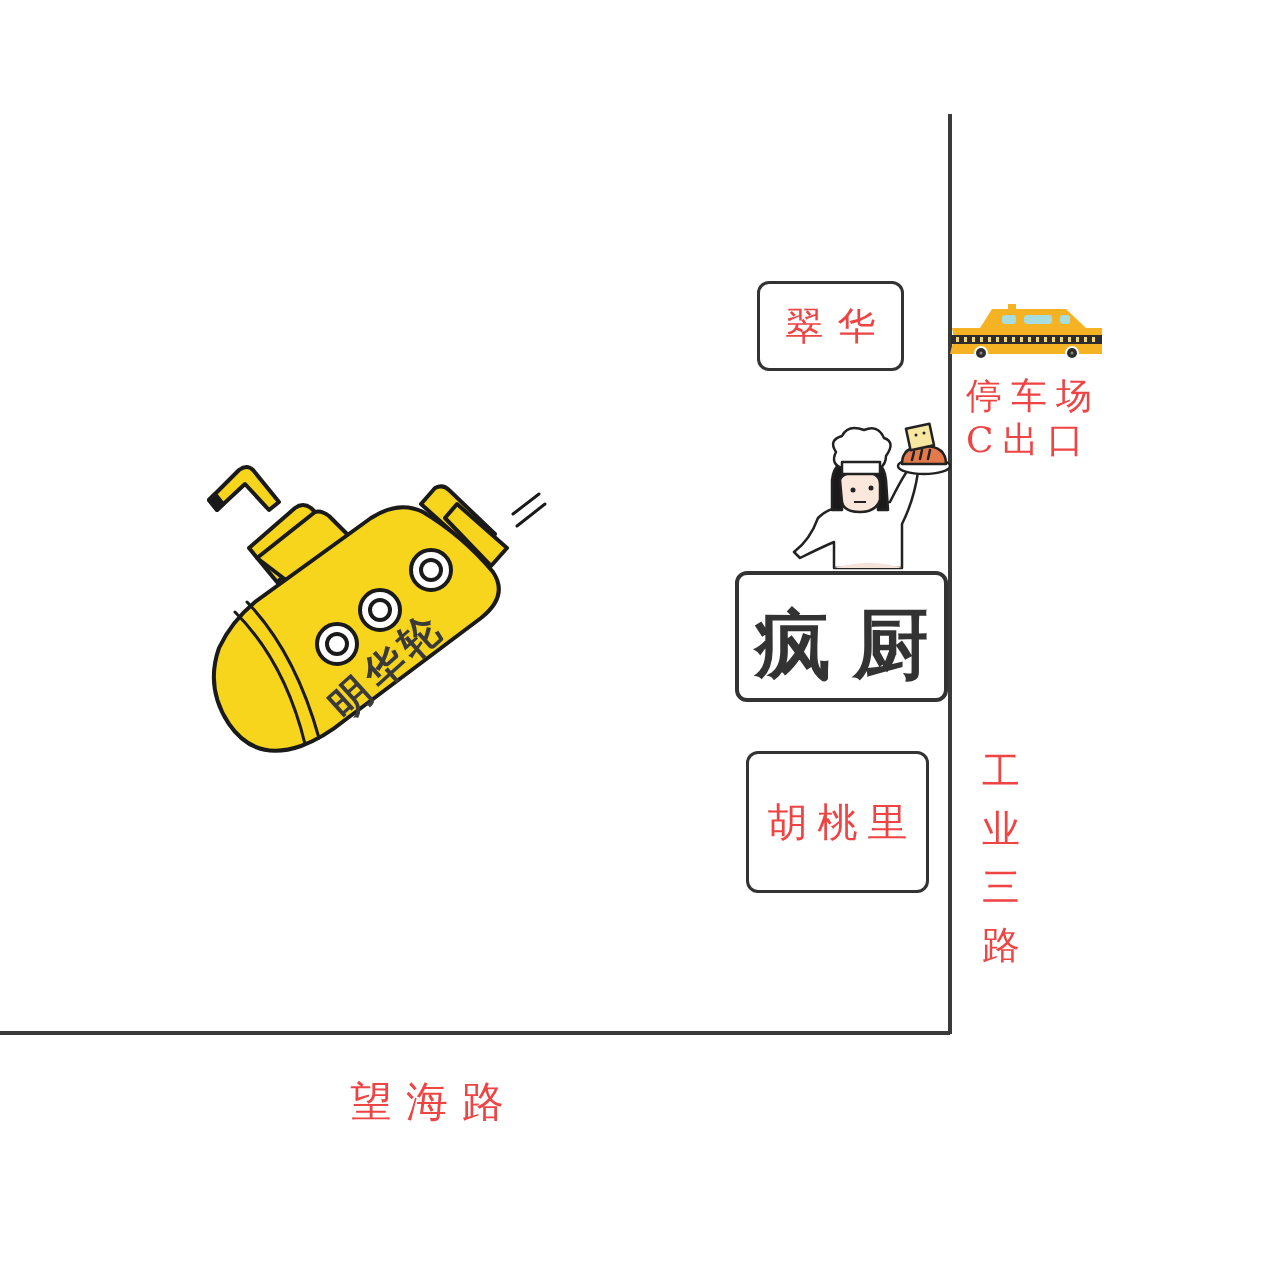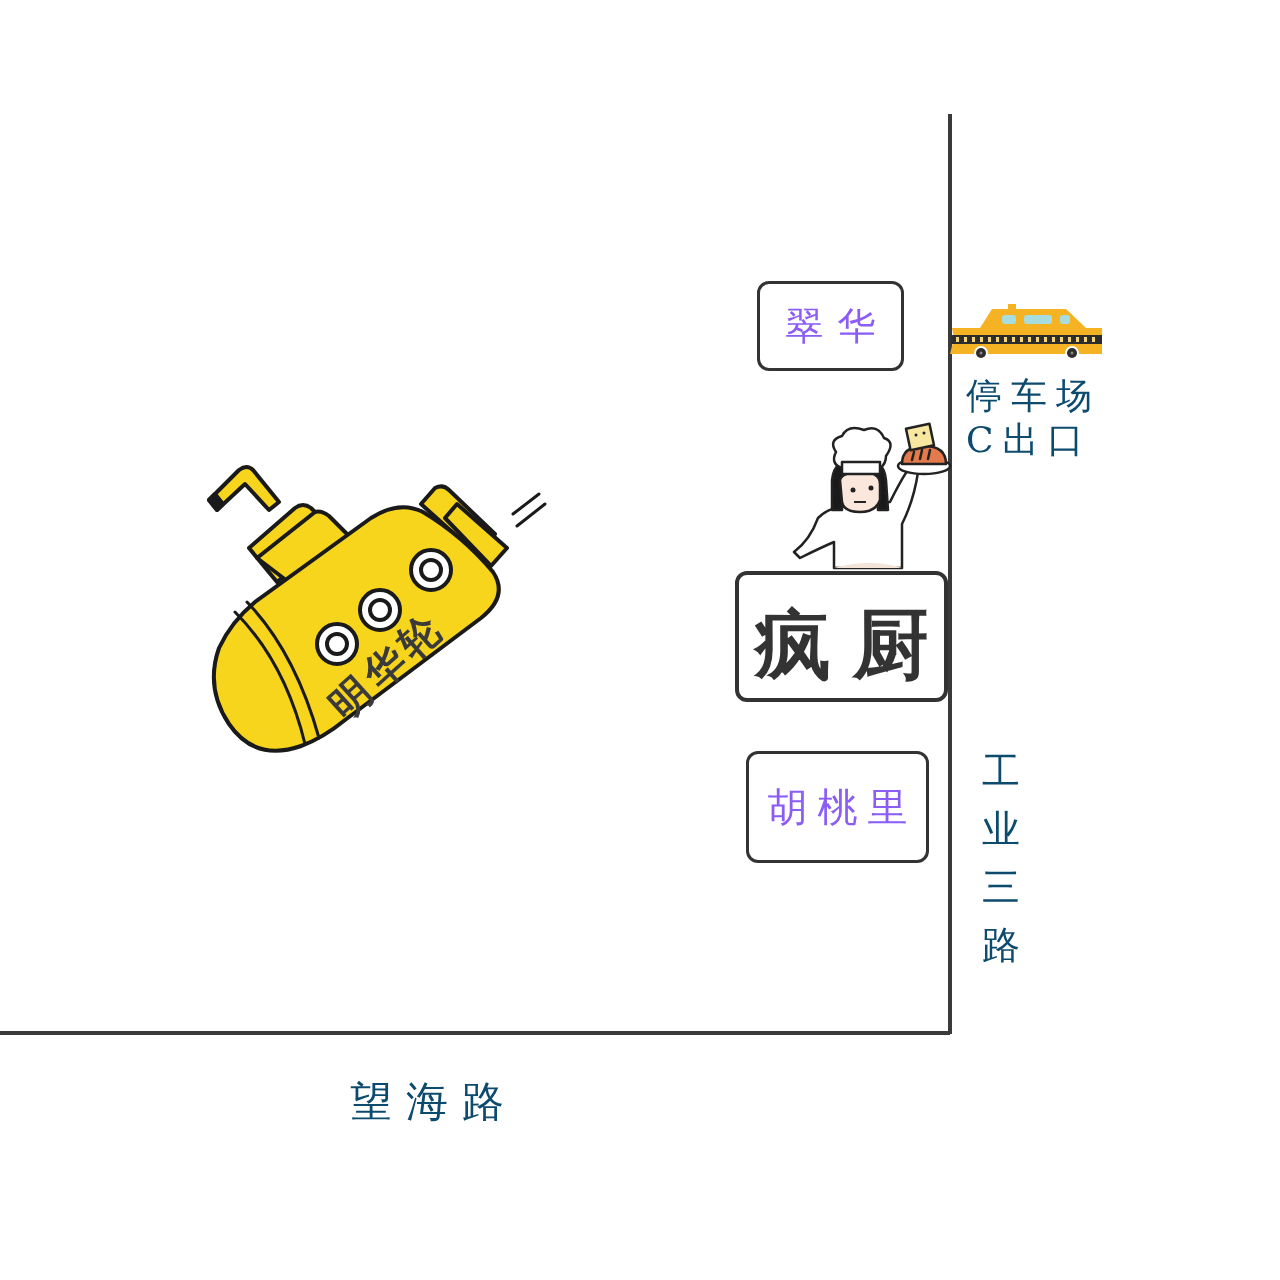--- a/index.html
+++ b/index.html
@@ -2,28 +2,28 @@
 <html><head>
   <meta charset="utf-8">
   <style>
     html, body { margin: 0; padding: 0; background: #ffffff; }
     body { width: 1280px; height: 1280px; position: relative; overflow: hidden;
            font-family: "DejaVu Sans", sans-serif; color: #2b2b2b; }
     .road-v { position: absolute; left: 948px; top: 114px; width: 4px; height: 920px; background: #3a3a3a; }
     .road-h { position: absolute; left: 0; top: 1031px; width: 950px; height: 4px; background: #3a3a3a; }
     .box { position: absolute; border: 3.5px solid #333; border-radius: 12px; background: #fff;
            display: flex; align-items: center; justify-content: center; box-sizing: border-box; }
-    .box span { font-family: "DejaVu Serif", serif; letter-spacing: 14px; color: #8b5cf6; }
+    .box span { font-family: "DejaVu Serif", serif; letter-spacing: 14px; color: #ef4444; }
     #box-cuihua { left: 757px; top: 281px; width: 147px; height: 90px; }
     #box-cuihua span { font-size: 38px; margin-right: -14px; }
     #box-fengchu { left: 735px; top: 571px; width: 213px; height: 131px; border-width: 4px; align-items: flex-end; }
     #box-fengchu span { font-family: "DejaVu Sans", sans-serif; font-size: 76px; font-weight: bold; letter-spacing: 22px; margin-right: -22px; color: #333; }
-    #box-hutaoli { left: 746px; top: 751px; width: 183px; height: 112px; }
+    #box-hutaoli { left: 746px; top: 751px; width: 183px; height: 142px; }
     #box-hutaoli span { font-size: 40px; letter-spacing: 10px; margin-right: -10px; }
-    .label { position: absolute; font-family: "DejaVu Serif", serif; color: #0c4a6e; }
+    .label { position: absolute; font-family: "DejaVu Serif", serif; color: #ef4444; }
     #parking { left: 966px; top: 374px; font-size: 36px; line-height: 44px; letter-spacing: 9px; }
     #road-wanghai { left: 350px; top: 1074px; font-size: 42px; letter-spacing: 14px; font-family: Liberation Mono, monospace; }
     #road-gongye { left: 979px; top: 742px; width: 44px; font-size: 38px; line-height: 58px; text-align: center; font-family: "DejaVu Sans", sans-serif; }
     #road-gongye div { height: 58px; }
     svg { position: absolute; overflow: visible; }
   </style>
 </head>
 <body>
 
 <div class="road-v"></div>

